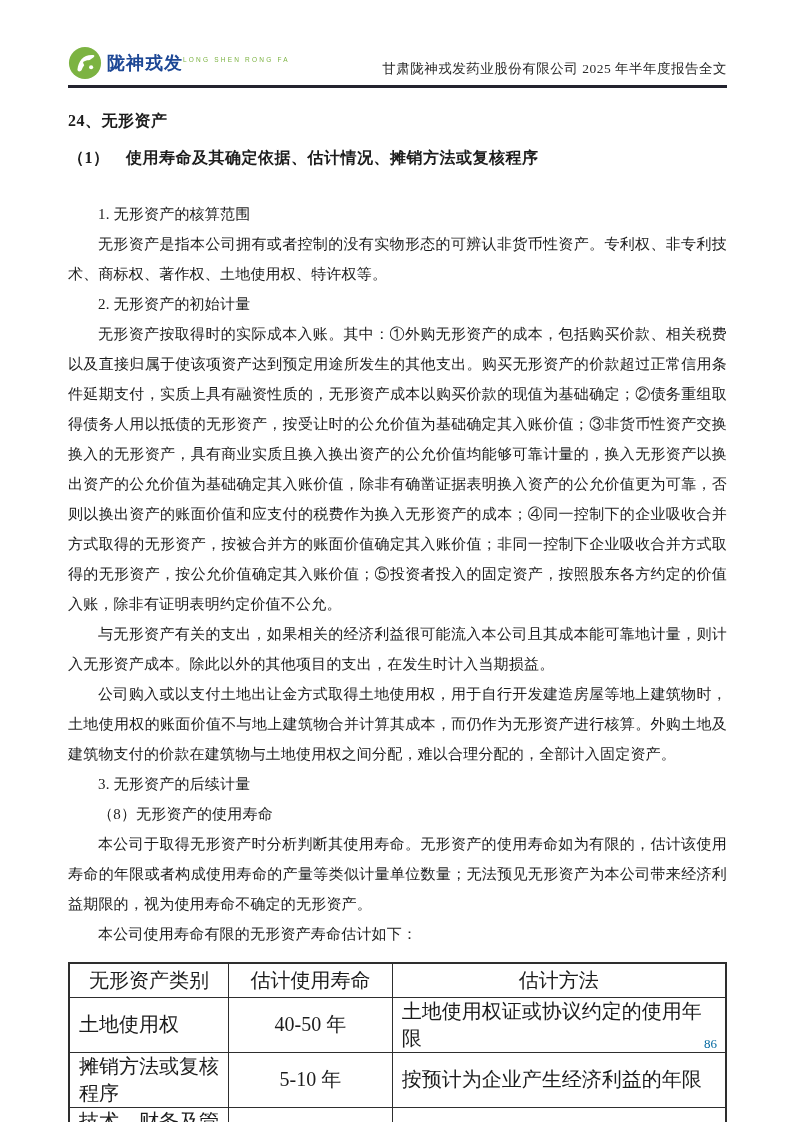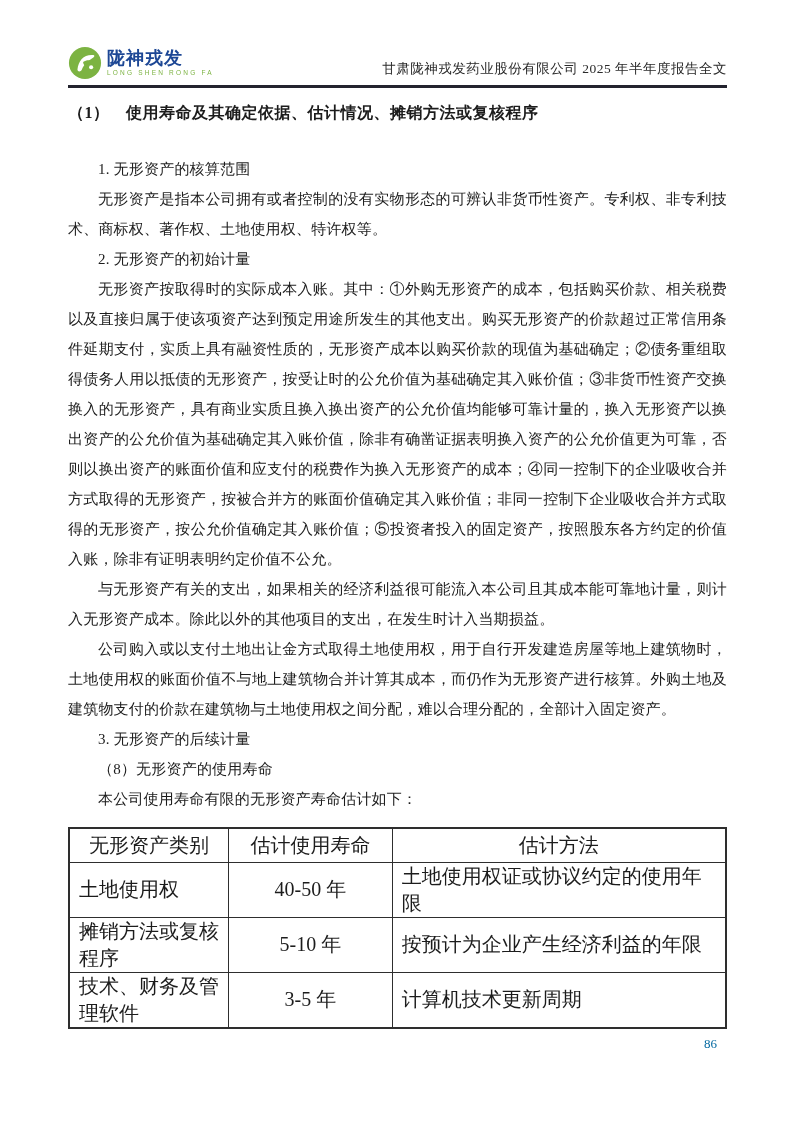--- a/index.html
+++ b/index.html
@@ -19,21 +19,21 @@
     margin: 0 66px 0 68px;
     padding-top: 46px;
     padding-bottom: 5px;
     display: flex;
     justify-content: space-between;
     align-items: flex-end;
     border-bottom: 3px solid #23232e;
   }
   .logo { display: flex; align-items: center; gap: 5px; }
   .logo-mark { width: 34px; height: 34px; flex: 0 0 auto; }
-  .logo-text { display: flex; flex-direction: column; line-height: 1; }
+  .logo-text { display: flex; flex-direction: row; line-height: 1; }
   .brand-cn {
     font-family: "Liberation Sans", "DejaVu Sans", sans-serif;
     font-weight: bold;
     font-size: 18px;
     letter-spacing: 1px;
     color: #1d4795;
   }
   .brand-en {
     font-family: "Liberation Sans", "DejaVu Sans", sans-serif;
     font-size: 6.5px;
@@ -111,31 +111,33 @@
       </svg>
       <div class="logo-text">
         <span class="brand-cn">陇神戎发</span>
         <span class="brand-en">LONG SHEN RONG FA</span>
       </div>
     </div>
     <div class="doc-title">甘肃陇神戎发药业股份有限公司 2025 年半年度报告全文</div>
   </div>
 
   <div class="content">
+    <div class="h1">24、无形资产</div>
     <div class="h2">（1）　使用寿命及其确定依据、估计情况、摊销方法或复核程序</div>
 
     <div class="body-text">
       <p class="para">1. 无形资产的核算范围</p>
       <p class="para">无形资产是指本公司拥有或者控制的没有实物形态的可辨认非货币性资产。专利权、非专利技术、商标权、著作权、土地使用权、特许权等。</p>
       <p class="para">2. 无形资产的初始计量</p>
       <p class="para">无形资产按取得时的实际成本入账。其中：①外购无形资产的成本，包括购买价款、相关税费以及直接归属于使该项资产达到预定用途所发生的其他支出。购买无形资产的价款超过正常信用条件延期支付，实质上具有融资性质的，无形资产成本以购买价款的现值为基础确定；②债务重组取得债务人用以抵债的无形资产，按受让时的公允价值为基础确定其入账价值；③非货币性资产交换换入的无形资产，具有商业实质且换入换出资产的公允价值均能够可靠计量的，换入无形资产以换出资产的公允价值为基础确定其入账价值，除非有确凿证据表明换入资产的公允价值更为可靠，否则以换出资产的账面价值和应支付的税费作为换入无形资产的成本；④同一控制下的企业吸收合并方式取得的无形资产，按被合并方的账面价值确定其入账价值；非同一控制下企业吸收合并方式取得的无形资产，按公允价值确定其入账价值；⑤投资者投入的固定资产，按照股东各方约定的价值入账，除非有证明表明约定价值不公允。</p>
       <p class="para">与无形资产有关的支出，如果相关的经济利益很可能流入本公司且其成本能可靠地计量，则计入无形资产成本。除此以外的其他项目的支出，在发生时计入当期损益。</p>
       <p class="para">公司购入或以支付土地出让金方式取得土地使用权，用于自行开发建造房屋等地上建筑物时，土地使用权的账面价值不与地上建筑物合并计算其成本，而仍作为无形资产进行核算。外购土地及建筑物支付的价款在建筑物与土地使用权之间分配，难以合理分配的，全部计入固定资产。</p>
       <p class="para">3. 无形资产的后续计量</p>
       <p class="para">（8）无形资产的使用寿命</p>
+      <p class="para">本公司于取得无形资产时分析判断其使用寿命。无形资产的使用寿命如为有限的，估计该使用寿命的年限或者构成使用寿命的产量等类似计量单位数量；无法预见无形资产为本公司带来经济利益期限的，视为使用寿命不确定的无形资产。</p>
       <p class="para">本公司使用寿命有限的无形资产寿命估计如下：</p>
     </div>
 
     <table class="assets">
       <colgroup>
         <col style="width:24.3%">
         <col style="width:24.9%">
         <col style="width:50.8%">
       </colgroup>
       <thead>

